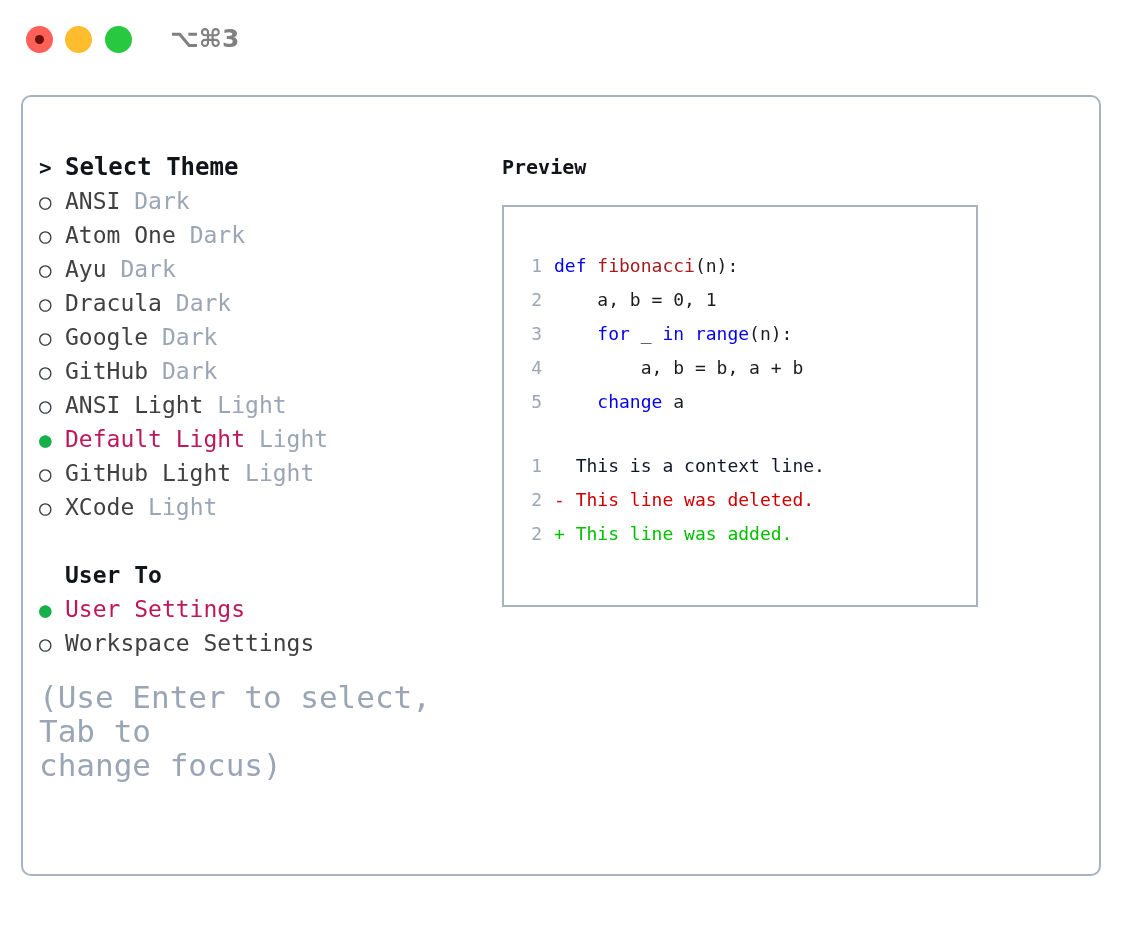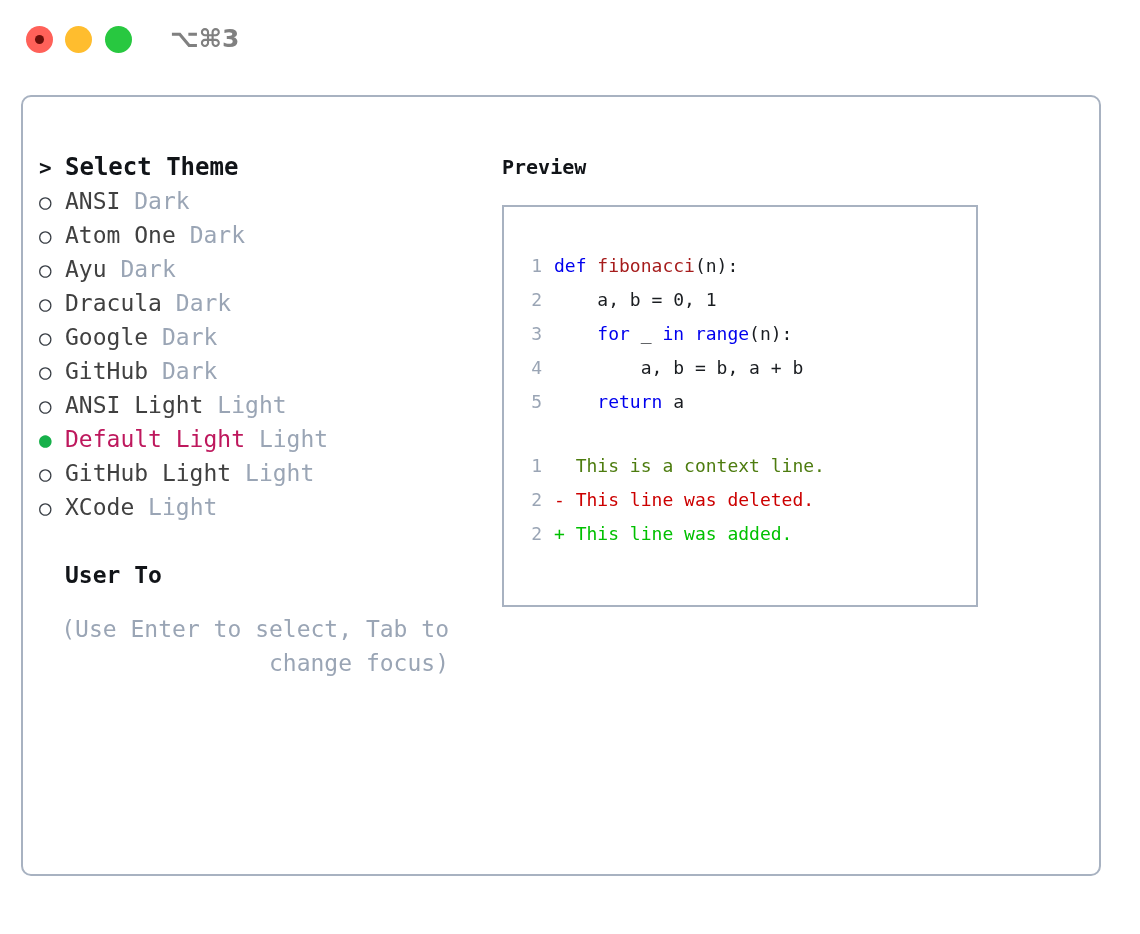--- a/index.html
+++ b/index.html
@@ -117,24 +117,23 @@
   #apply-header {
     font-weight: bold;
     color: #111418;
   }
 
   .spacer-row { height: 34px; }
 
   #help-text {
     margin-top: 20px;
     color: #9aa5b5;
-    font-size: 23px;
+    font-size: 31px;
     line-height: 34px;
     width: 410px;
-    text-align: right;
   }
 
   
   #preview-column {
     position: absolute;
     left: 479px;
     top: 53px;
     width: 490px;
   }
 
@@ -176,21 +175,21 @@
     color: #9aa5b5;
     margin-right: 12px;
   }
 
   .tok-kw   { color: #0000ee; }
   .tok-fn   { color: #a61c1c; }
   .tok-plain{ color: #1a1d21; }
 
   .diff-gap { height: 30px; }
 
-  .diff-context { color: #4d7c0f; }
+  .diff-context { color: #0f172a; }
   .diff-del     { color: #cc0000; }
   .diff-add     { color: #00c000; }
 </style>
 </head>
 <body>
 
 <div id="window">
 
   <div id="titlebar">
     <div class="traffic" id="tl-close"></div>
@@ -220,38 +219,42 @@
           <div class="row"><span class="marker unsel">○</span><span class="label">GitHub Light</span> <span class="variant">Light</span></div>
           <div class="row"><span class="marker unsel">○</span><span class="label">XCode</span> <span class="variant">Light</span></div>
         </div>
 
       <div class="spacer-row"></div>
 
       <div class="row" id="apply-header">
         <span class="marker empty">○</span><span>User To</span>
       </div>
 
+      <div id="apply-items">
+          <div class="row"><span class="marker sel">●</span><span class="label selected">User Settings</span></div>
+          <div class="row"><span class="marker unsel">○</span><span class="label">Workspace Settings</span></div>
+        </div>
 
       <div id="help-text">
         <div>(Use Enter to select, Tab to</div>
         <div>change focus)</div>
       </div>
 
     </div>
 
     <div id="preview-column">
       <div id="preview-title">Preview</div>
       <div id="preview-box">
         <div id="code-area">
           <div id="code-lines">
               <div class="code-line"><span class="lineno">1</span><span class="tok-kw">def </span><span class="tok-fn">fibonacci</span><span class="tok-plain">(n):</span></div>
               <div class="code-line"><span class="lineno">2</span><span class="tok-plain">    a, b = 0, 1</span></div>
               <div class="code-line"><span class="lineno">3</span><span class="tok-plain">    </span><span class="tok-kw">for</span><span class="tok-plain"> _ </span><span class="tok-kw">in range</span><span class="tok-plain">(n):</span></div>
               <div class="code-line"><span class="lineno">4</span><span class="tok-plain">        a, b = b, a + b</span></div>
-              <div class="code-line"><span class="lineno">5</span><span class="tok-plain">    </span><span class="tok-kw">return</span><span class="tok-plain"> a</span></div>
+              <div class="code-line"><span class="lineno">5</span><span class="tok-plain">    </span><span class="tok-kw">change</span><span class="tok-plain"> a</span></div>
             </div>
           <div class="diff-gap"></div>
           <div id="diff-lines">
               <div class="code-line"><span class="lineno">1</span><span class="diff-context"> </span><span class="diff-context"> This is a context line.</span></div>
               <div class="code-line"><span class="lineno">2</span><span class="diff-del">-</span><span class="diff-del"> This line was deleted.</span></div>
               <div class="code-line"><span class="lineno">2</span><span class="diff-add">+</span><span class="diff-add"> This line was added.</span></div>
             </div>
         </div>
       </div>
     </div>

